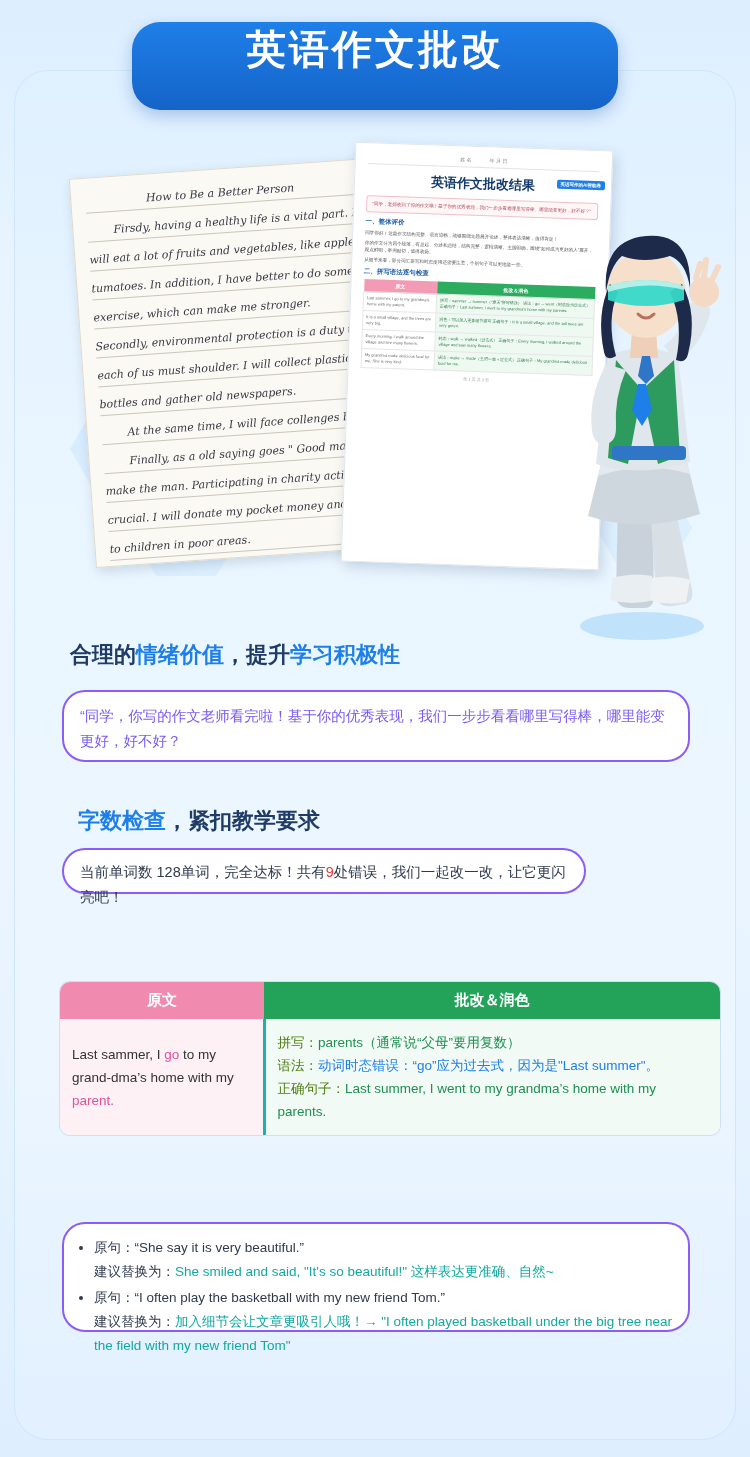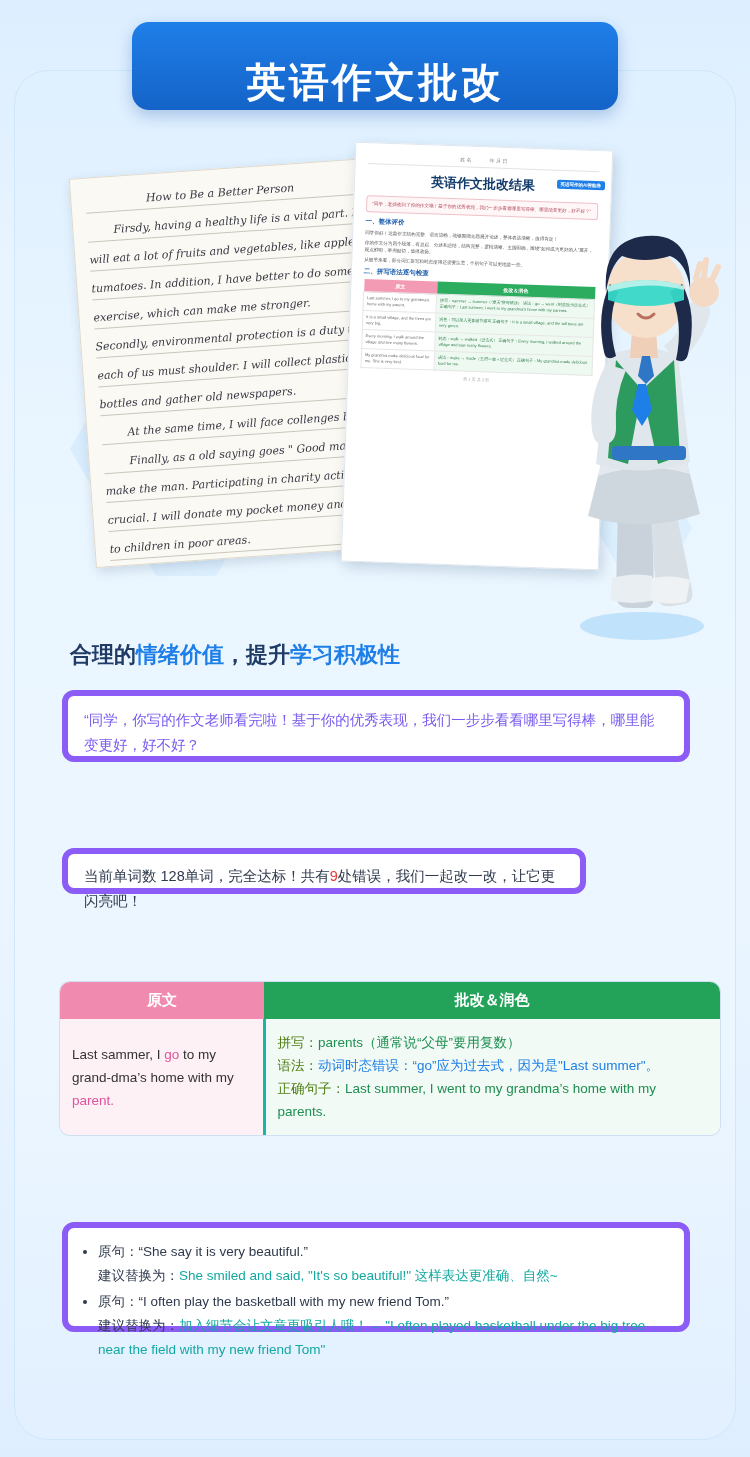--- a/index.html
+++ b/index.html
@@ -27,24 +27,24 @@
     border: 1px solid #cfe6fb;
   }
   
   .header-pill {
     position: absolute;
     left: 132px;
     top: 22px;
     width: 486px;
     height: 88px;
     background: linear-gradient(180deg,#1f7fe8 0%, #1463c8 100%);
-    border-radius: 17px;
+    border-radius: 28px;
     box-shadow: 0 6px 16px rgba(20,80,170,.28);
     display: flex;
-    align-items: flex-end;
+    align-items: flex-start;
     justify-content: center;
   }
   .header-pill .title {
     color: #ffffff;
     font-size: 40px;
     font-weight: bold;
     letter-spacing: 3px;
   }
 
   
@@ -152,22 +152,22 @@
     position: absolute;
     font-size: 22px;
     font-weight: bold;
     color: #1f3b66;
     white-space: nowrap;
   }
   .sec-title .accent { color: #1f7fe8; }
   .card {
     position: absolute;
     background: #ffffff;
-    border: 6px solid #8b5cf6;
-    border-radius: 12px;
+    border: 2px solid #8b5cf6;
+    border-radius: 23px;
   }
   .card-text {
     font-size: 14.5px;
     line-height: 25px;
     color: #2f3a4d;
     padding: 12px 16px;
   }
   .pink { color: #e0529a; }
   .violet { color: #7a5af0; }
   .red { color: #e23b3b; }
@@ -329,20 +329,23 @@
     </svg>
   </div>
 
   <div class="sec-title" style="left:70px; top:640px;">
     <span>合理的</span><span class="accent">情绪价值</span><span>，提升</span><span class="accent">学习积极性</span>
   </div>
   <div class="card" style="left:62px; top:690px; width:628px; height:72px;">
     <div class="card-text violet">“同学，你写的作文老师看完啦！基于你的优秀表现，我们一步步看看哪里写得棒，哪里能变更好，好不好？</div>
   </div>
 
+  <div class="sec-title" style="left:78px; top:806px;">
+    <span class="accent">字数检查</span><span>，紧扣教学要求</span>
+  </div>
   <div class="card" style="left:62px; top:848px; width:524px; height:46px;">
     <div class="card-text" style="padding:10px 16px;">
       <span>当前单词数 128单词，完全达标！共有</span><span class="red">9</span><span>处错误，我们一起改一改，让它更闪亮吧！</span>
     </div>
   </div>
 
   <table class="tbl" style="left:60px; top:982px;">
     <tbody>
         <tr>
       <th class="orig">原文</th>

